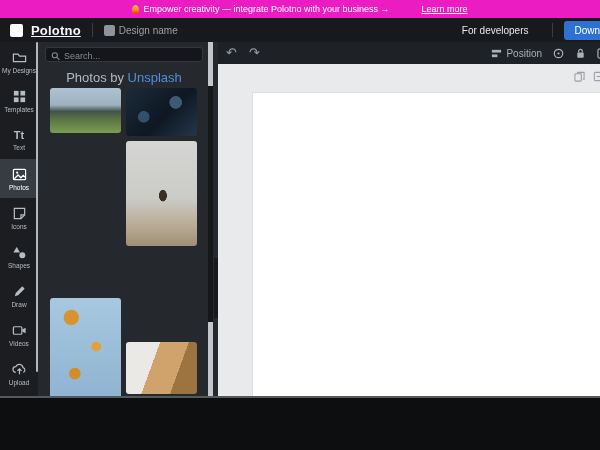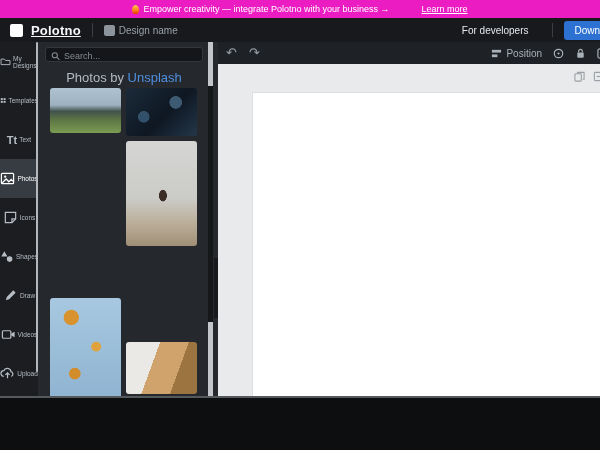--- a/index.html
+++ b/index.html
@@ -25,21 +25,21 @@
   .design-name { color:#9aa1a8; font-size:10px; margin-left:4px; }
   .nav-right { margin-left:auto; display:flex; align-items:center; }
   .nav-link { color:#e4e8ec; font-size:10px; margin-right:12px; cursor:pointer;padding-left:6px; }
   .btn { font-size:10px; color:#fff; border:none; border-radius:3px; padding:4px 11px; cursor:pointer; }
   .btn-beautify { background:#3b4149; margin-right:8px; }
   .btn-download { background:#2d72d2; margin-right:-30px; white-space:nowrap; }
 
   
   .sidebar { position:absolute; left:0; top:42px; width:38px; bottom:0;
              background:#1b1d21; display:flex; flex-direction:column; overflow:hidden; }
-  .sb-item { height:39px; min-height:39px; display:flex; flex-direction:row; align-items:center;
+  .sb-item { height:39px; min-height:39px; display:flex; flex-direction:column; align-items:center;
              justify-content:center; gap:2px; color:#b6bdc4; font-size:6.5px; cursor:pointer; }
   .sb-item svg { display:block; }
   .sb-item.active { background:#373c42; color:#fff; }
   .sb-glyph { font-size:11px; font-weight:bold; line-height:14px; }
   .sb-scroll { position:absolute; left:36px; top:42px; width:2px; height:330px;
                background:#b4b8bd; border-radius:1px; }
 
   
   .panel { position:absolute; left:38px; top:42px; width:180px; bottom:0;
            background:#25282c; overflow:hidden; }

